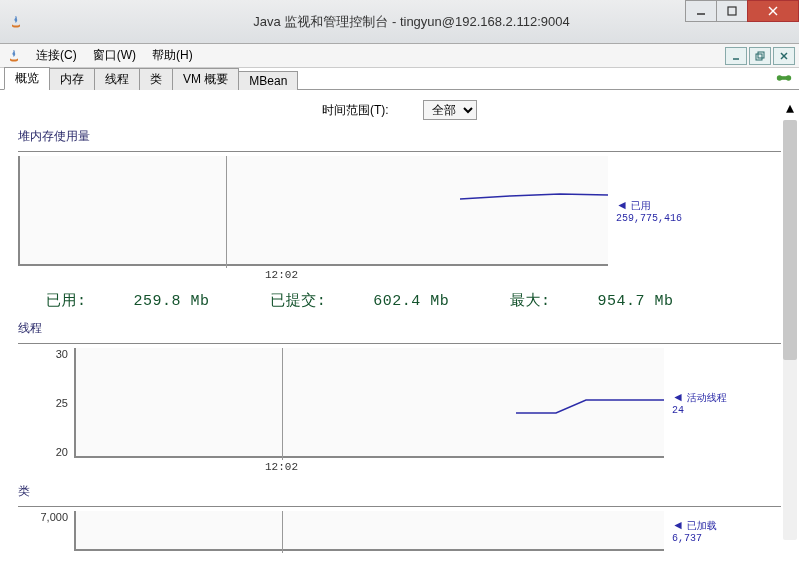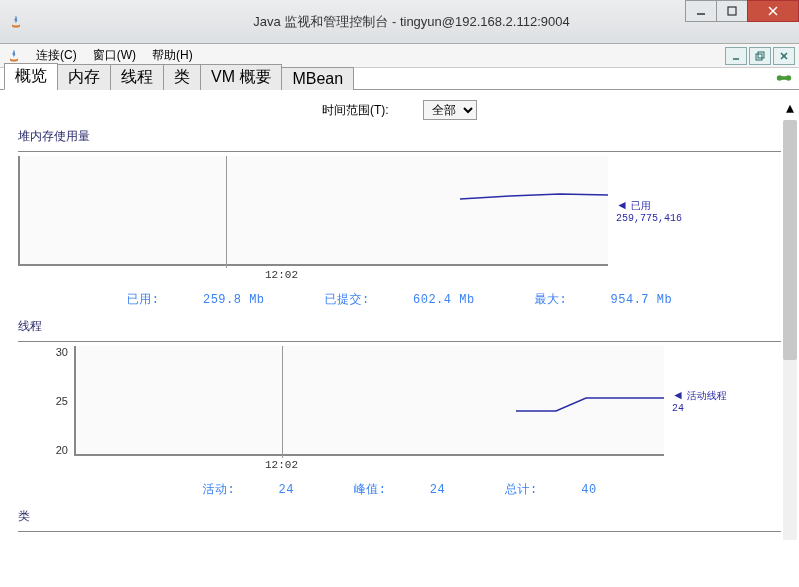--- a/index.html
+++ b/index.html
@@ -16,21 +16,21 @@
   
   
   .menubar { height: 24px; background: #f5f5f5; display: flex; align-items: center; padding-left: 6px; border-bottom: 1px solid #ccc; font-size: 12px; }
   .menubar .javacup { width: 16px; height: 16px; margin-right: 6px; }
   .menubar .menuitem { padding: 2px 8px; }
   .mdi-btns { margin-left: auto; display: flex; padding-right: 4px; gap: 2px; }
   .mdi-btn { width: 22px; height: 18px; border: 1px solid #8aa; background: #e8f2f2; display: flex; align-items: center; justify-content: center; }
   
   
   .tabstrip { height: 22px; background: #fff; display: flex; align-items: flex-end; padding-left: 4px; border-bottom: 1px solid #999; position: relative; }
-  .tab { font-size: 16px; padding: 2px 10px; border: 1px solid #999; border-bottom: none; background: #eaeaea; margin-right: -1px; position: relative; top: 1px; }
+  .tab { font-size: 12px; padding: 2px 10px; border: 1px solid #999; border-bottom: none; background: #eaeaea; margin-right: -1px; position: relative; top: 1px; }
   .tab.active { background: #fff; border-bottom: 1px solid #fff; }
   .refresh-icon { position: absolute; right: 6px; top: 2px; width: 18px; height: 16px; }
   
   
   .content { height: calc(587px - 28px - 24px - 22px); overflow-y: hidden; position: relative; background: #fff; }
   .scrollbar { position: absolute; right: 2px; top: 30px; width: 14px; height: 420px; background: #f0f0f0; border-radius: 2px; }
   .scrollbar .thumb { width: 14px; height: 240px; background: #c8c8c8; border-radius: 2px; }
   .scrollbar .arrow-up { position:absolute; top:-20px; width:14px; height:14px; display:flex; align-items:center; justify-content:center; }
   
   .timerange { text-align: center; padding: 10px 0 8px; font-size: 12px; }
@@ -40,21 +40,21 @@
   .section-title { font-size: 12px; color: #2a2a6a; border-bottom: 1px solid #888; padding-bottom: 6px; margin-bottom: 4px; }
   
   .chart-wrap { display: flex; align-items: flex-start; }
   .ylabels { width: 56px; text-align: right; font-size: 11px; color: #333; padding-right: 6px; display:flex; flex-direction:column; justify-content:space-between; }
   .plot { background: #fafafa; border-left: 2px solid #888; border-bottom: 2px solid #888; position: relative; flex: 0 0 590px; }
   .plot .grid-v { position:absolute; top:0; bottom:-4px; border-left:1px solid #999; }
   .plot .line { position:absolute; stroke:#2b2ba8; stroke-width:1.5; fill:none; }
   .legend { width: 90px; padding-left: 8px; font-size: 10px; color: #2b2ba8; display:flex; flex-direction:column; justify-content:center; height:100%; }
   .legend .marker { color: #2b2ba8; font-size: 12px; }
   .xlabel-row { text-align:center; font-size:11px; color:#333; margin-top:2px; }
-  .stats { text-align:center; font-size:12px; color:#3b82f6; margin-top:10px; letter-spacing: 0.5px; }
+  .stats { font-size:15px; color:#14532d; margin-top:10px; letter-spacing: 0.5px; }
   .stats span { display:inline-block; margin: 0 14px; font-family: "Courier New", monospace; }
 </style>
 </head>
 <body>
 
 <div class="titlebar">
   <svg class="appicon" viewBox="0 0 16 16">
       <path fill="#d9792b" d="M4 10c0 2 8 2 8 0v2c0 2-8 2-8 0z"></path>
       <path fill="#5a8bc7" d="M7 2c2 2-2 3 0 5 1 1 0 2 0 2s3-1 2-4c-1-2 1-2-2-3z"></path>
     </svg>
@@ -164,28 +164,35 @@
         <svg width="590" height="110" style="position:absolute;top:0;left:0;">
           <polyline class="line" points="440,65 480,65 510,52 588,52"></polyline>
         </svg>
       </div>
       <div class="legend" style="height:110px;">
         <div><span class="marker">◄</span> <span>活动线程</span></div>
         <div style="font-family:'Courier New',monospace;">24</div>
       </div>
     </div>
     <div class="xlabel-row"><span style="display:inline-block; margin-left:-236px; font-family:'Courier New',monospace;">12:02</span></div>
-    <div class="stats">
-      <span><span>活动:</span>&nbsp;&nbsp;<span>24</span></span>
-      <span><span>峰值:</span>&nbsp;&nbsp;<span>24</span></span>
-      <span><span>总计:</span>&nbsp;&nbsp;<span>40</span></span>
-    </div>
   </div>
 
   <div class="section">
     <div class="section-title">类</div>
+    <div class="chart-wrap">
+      <div class="ylabels" style="height:40px;">
+        <span>7,000</span>
+      </div>
+      <div class="plot" style="height:40px;">
+        <div class="grid-v" style="left:35%;"></div>
+      </div>
+      <div class="legend" style="height:40px;">
+        <div><span class="marker">◄</span> <span>已加载</span></div>
+        <div style="font-family:'Courier New',monospace;">6,737</div>
+      </div>
+    </div>
   </div>
 
   <div class="scrollbar">
     <div class="arrow-up">▴</div>
     <div class="thumb"></div>
   </div>
 </div>
 
 </body></html>

